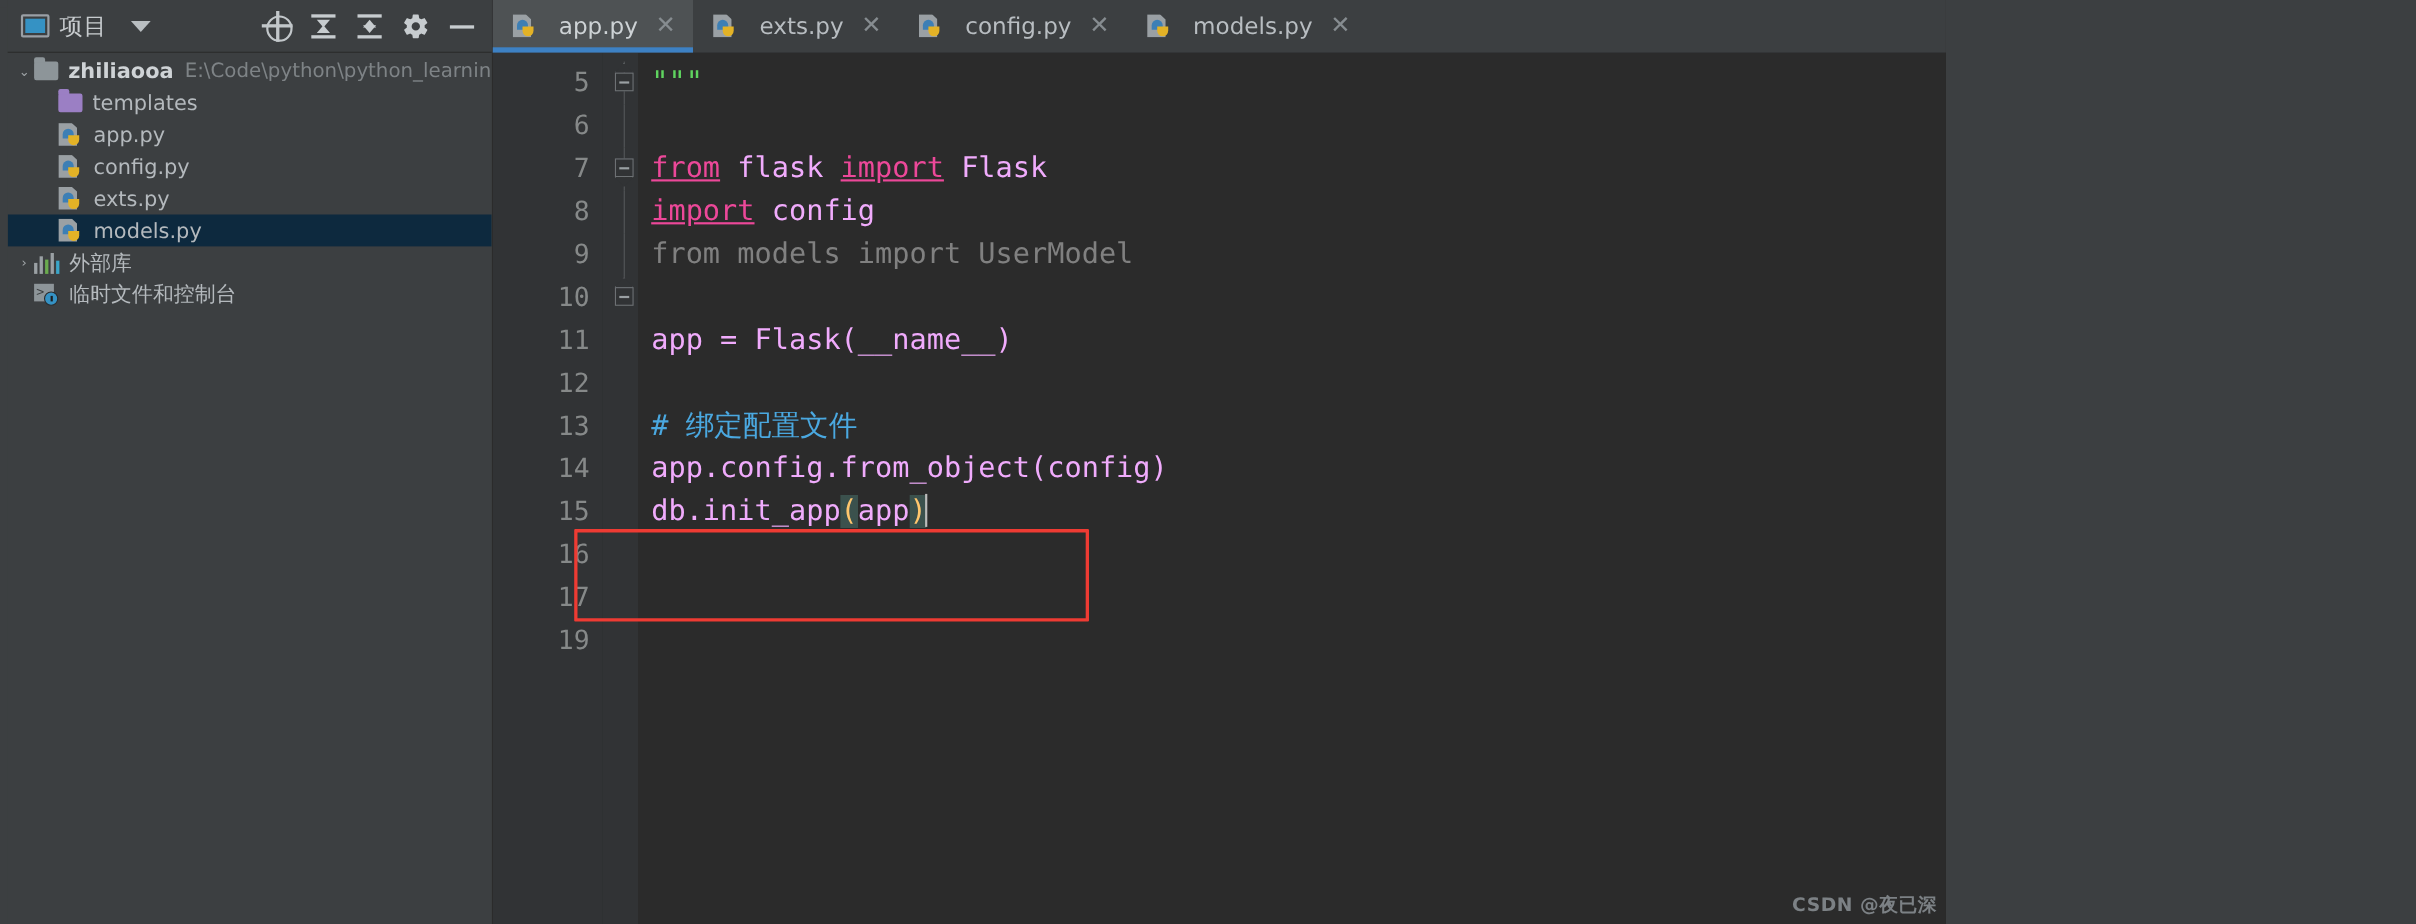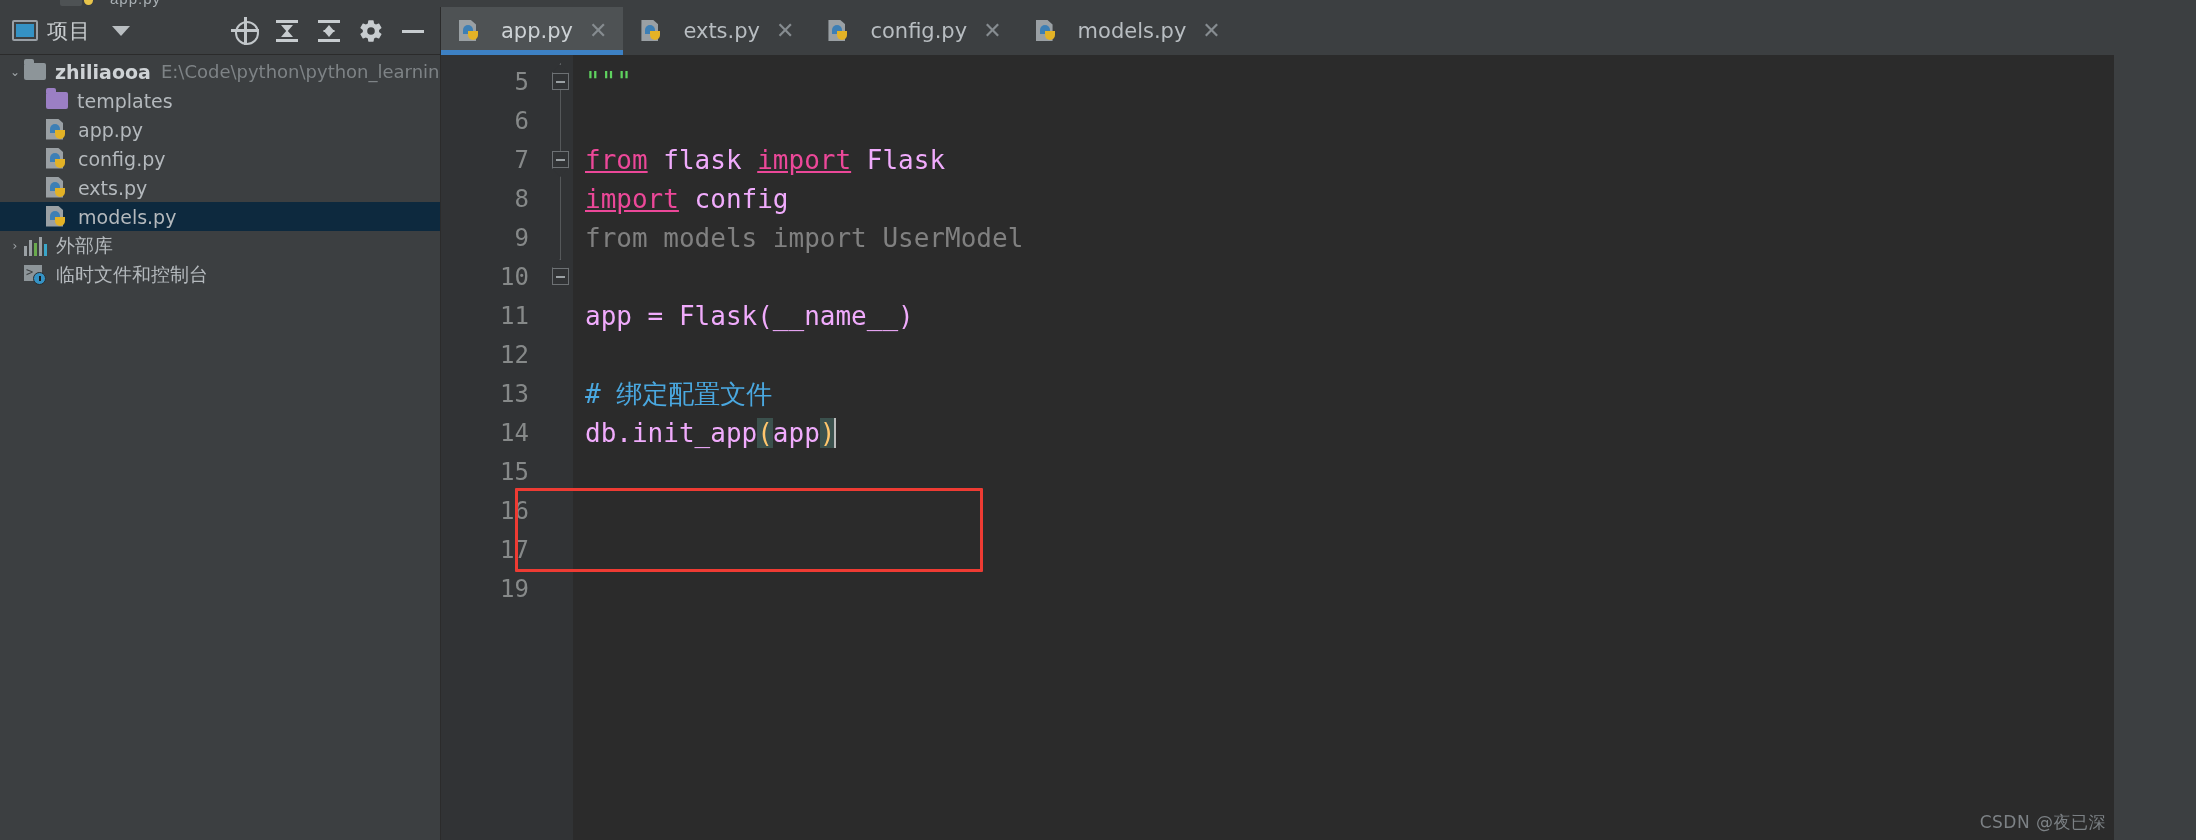--- a/index.html
+++ b/index.html
@@ -2,21 +2,21 @@
 <html><head>
 <meta charset="utf-8">
 <style>
   * { box-sizing: border-box; margin: 0; padding: 0; }
   html, body {
     width: 2196px; height: 840px;
     background: #3c3f41;
     font-family: "Liberation Sans", "DejaVu Sans", sans-serif;
     overflow: hidden;
   }
-  .app { position: relative; width: 2114px; height: 840px; display: flex; flex-direction: column; }
+  .app { position: relative; width: 1769px; height: 840px; display: flex; flex-direction: row; }
 
   
   .top-sliver {
     height: 7px; background: #3c3f41; width: 100%;
     position: relative; flex: 0 0 7px;
   }
   .top-sliver .ghost-icon {
     position: absolute; left: 60px; top: -8px; width: 22px; height: 14px;
     background: #4e5254; border-radius: 2px;
   }
@@ -228,21 +228,21 @@
 
   
   .annot-box {
     position: absolute; border: 3px solid #ee3b33; pointer-events: none;
     border-radius: 1px;
   }
 
   
   .watermark {
     position: absolute; right: 8px; bottom: 6px; color: #7c8185; font-size: 17px;
-    font-family: "DejaVu Sans", sans-serif; letter-spacing: .5px;
+    font-family: "DejaVu Sans", sans-serif; letter-spacing: .5px; font-weight: bold;
   }
   
   .tree-scroll-edge {
     position:absolute; left:0; top:48px; bottom:0; width:3px; background:transparent;
   }
 </style>
 </head>
 <body>
 
 <div class="app">
@@ -462,20 +462,21 @@
         <div class="codecol" id="codecol">
             <div class="cl"><span class="docstr">"""</span></div>
             <div class="cl">&nbsp;</div>
             <div class="cl"><span class="kw">from</span><span class="ident"> flask </span><span class="kw">import</span><span class="ident"> Flask</span></div>
             <div class="cl"><span class="kw">import</span><span class="ident"> config</span></div>
             <div class="cl"><span class="dim">from models import UserModel</span></div>
             <div class="cl">&nbsp;</div>
             <div class="cl"><span class="ident">app = Flask(__name__)</span></div>
             <div class="cl">&nbsp;</div>
             <div class="cl"><span class="cmt"># 绑定配置文件</span></div>
+            <div class="cl"><span class="ident">app.config.from_object(config)</span></div>
             <div class="cl"><span class="ident">db.init_app</span><span class="brace-hl">(</span><span class="ident">app</span><span class="brace-hl">)</span><span class="caret"></span></div>
             <div class="cl">&nbsp;</div>
           </div>
         <div class="annot-box" id="annot" style="left: 74px; top: 433px; width: 468px; height: 84px; border-color: rgb(238, 59, 51);"></div>
         <div class="watermark">CSDN @夜已深</div>
       </div>
     </div>
   </div>
 </div>
 

